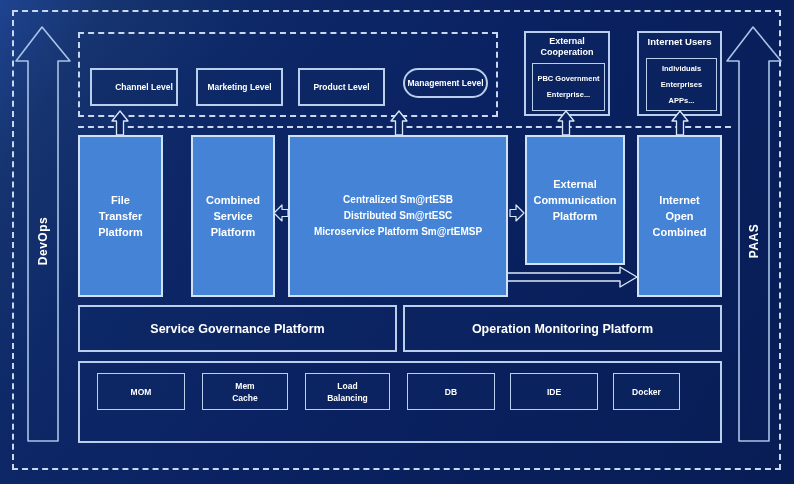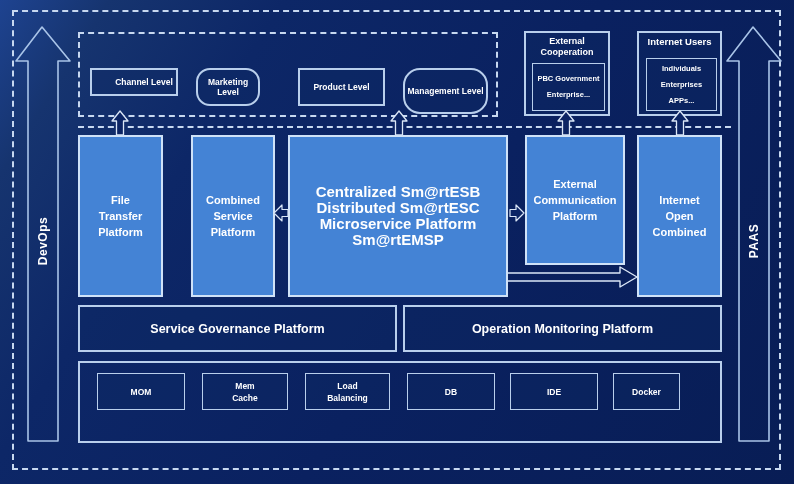--- a/index.html
+++ b/index.html
@@ -40,30 +40,30 @@
   </svg>
   <div class="raillabel" style="left:-17px;top:231px;">DevOps</div>
 
   <svg class="abs" style="left:726px;top:26px;" width="56" height="417" viewBox="0 0 56 417">
     <polygon points="27,1 1,35 13,35 13,415 43,415 43,35 55,35" fill="none" stroke="#a9c4e8" stroke-width="1.6" stroke-linejoin="round"></polygon>
   </svg>
   <div class="raillabel" style="left:694px;top:231px;">PAAS</div>
 
   <div class="abs dashed" style="left:78px;top:32px;width:420px;height:85px;"></div>
 
-  <div class="abs darkbox lvl" style="left:90px;top:68px;width:88px;height:28px;padding-left:20px;">
+  <div class="abs darkbox lvl" style="left:90px;top:68px;width:88px;height:38px;padding-left:20px;">
     <span>Channel Level</span>
   </div>
-  <div class="abs darkbox lvl" style="left:196px;top:68px;width:64px;height:38px;border-radius:14px;">
+  <div class="abs darkbox lvl" style="left:196px;top:68px;width:87px;height:38px;">
     <span>Marketing Level</span>
   </div>
   <div class="abs darkbox lvl" style="left:298px;top:68px;width:87px;height:38px;">
     <span>Product Level</span>
   </div>
-  <div class="abs darkbox lvl" style="left:403px;top:68px;width:85px;height:46px;border-radius:17px;">
+  <div class="abs darkbox lvl" style="left:403px;top:68px;width:85px;height:30px;border-radius:17px;">
     <span>Management Level</span>
   </div>
 
   <div class="abs titled" style="left:524px;top:31px;width:86px;height:85px;">
     <div class="tt prel">External
 Cooperation</div>
     <div class="innerbox prel" style="left:6px;top:30px;width:71px;height:46px;">
       <span>PBC Government
 Enterprise...</span>
     </div>
@@ -96,21 +96,21 @@
   <div class="abs lightbox plat prel" style="left:78px;top:135px;width:85px;height:162px;">
     <span>File
 Transfer
 Platform</span>
   </div>
   <div class="abs lightbox plat prel" style="left:191px;top:135px;width:84px;height:162px;">
     <span>Combined
 Service
 Platform</span>
   </div>
-  <div class="abs lightbox plat prel" style="left:288px;top:135px;width:220px;height:162px;font-size:15px;">
+  <div class="abs lightbox plat prel" style="left:288px;top:135px;width:220px;height:162px;font-size:10px;">
     <span>Centralized Sm@rtESB
 Distributed Sm@rtESC
 Microservice Platform Sm@rtEMSP</span>
   </div>
   <div class="abs lightbox plat prel" style="left:525px;top:135px;width:100px;height:130px;">
     <span>External
 Communication
 Platform</span>
   </div>
   <div class="abs lightbox plat prel" style="left:637px;top:135px;width:85px;height:162px;">

